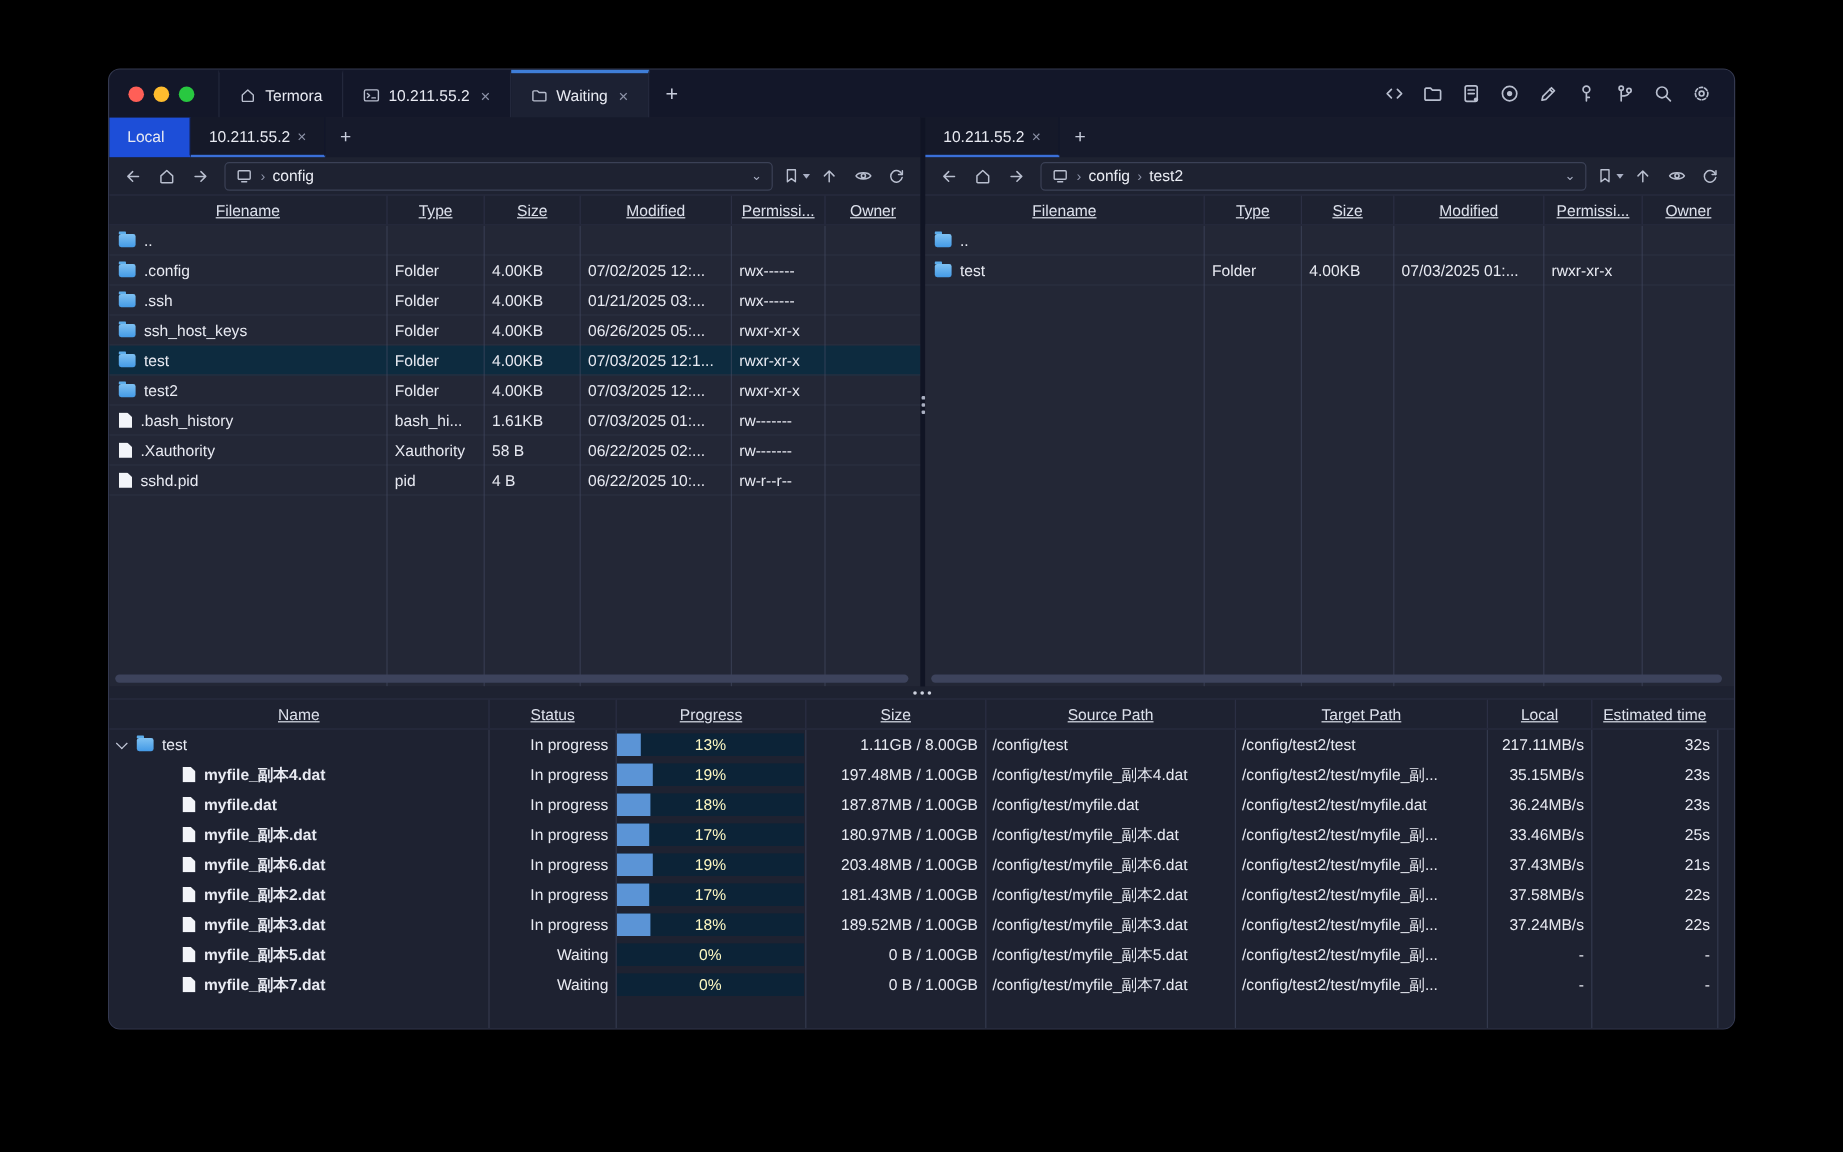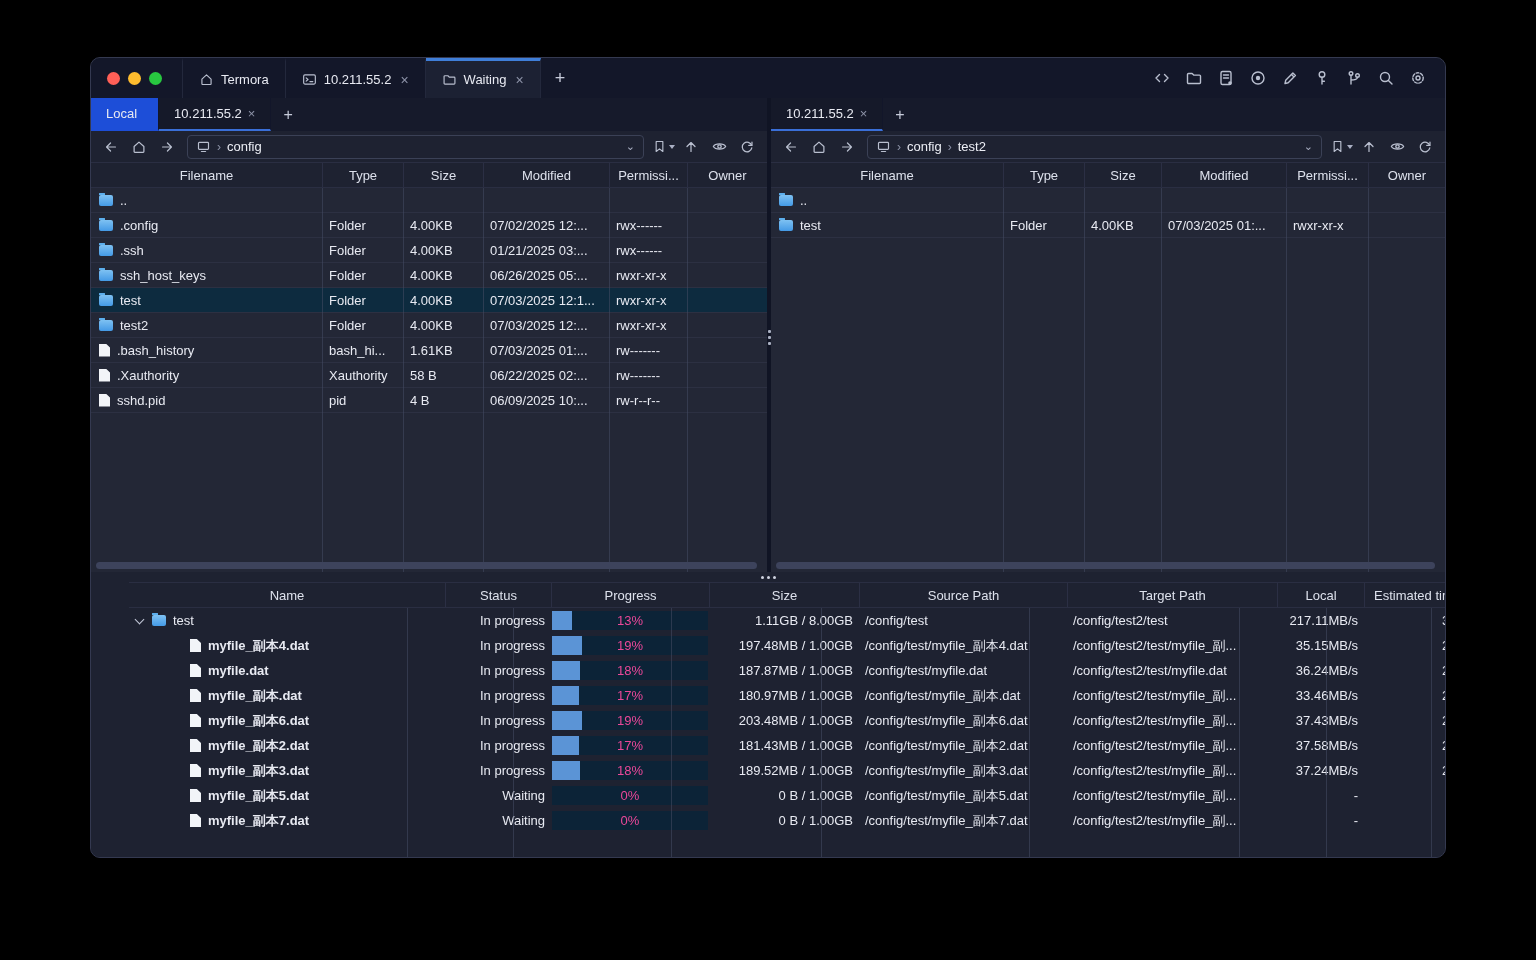--- a/index.html
+++ b/index.html
@@ -46,21 +46,21 @@
   .pathbox .sep { color:#8d93a8; font-size:12px; }
   .pathbox .chev { margin-left:auto; color:#aab0c4; font-size:11px; }
   .seg { color:#eceef5; }
   .bmgroup { display:flex; align-items:center; gap:2px; }
   .caret { width:0; height:0; border-left:3.5px solid transparent; border-right:3.5px solid transparent; border-top:4px solid #aab0c4; }
 
   
   .thead { height:26px; display:grid; align-items:center; background:#1e2231;
            border-top:1px solid #2a2e42; border-bottom:1px solid #2a2e42; flex:0 0 auto; }
   .hcell { text-align:center; color:#dde1ec; font-size:13px; height:100%; line-height:25px;
-           border-left:1px solid #2b2f44; overflow:hidden; white-space:nowrap; }
+           border-left:1px solid #2b2f44; overflow:hidden; white-space:nowrap;text-decoration:underline; }
   .hcell:first-child { border-left:none; }
   .tbody { flex:1; position:relative; background:#232736; overflow:hidden; }
   .frow { display:grid; height:25px; align-items:center; border-bottom:1px solid #2c3042; position:relative; z-index:2; }
   .frow.selected { background:#0d2b3f; }
   .lgrid { grid-template-columns:231px 81px 80px 126px 78px 1fr; }
   .rgrid { grid-template-columns:232px 81px 77px 125px 82px 1fr; }
   .fcell { padding:0 7px; white-space:nowrap; overflow:hidden; }
   .namecell { display:flex; align-items:center; gap:7px; padding-left:8px; }
   .ric { flex:0 0 auto; }
   .ric.folder { width:14px; height:11px; border-radius:2px; position:relative;
@@ -73,35 +73,35 @@
   .hscroll { position:absolute; left:5px; right:10px; bottom:3px; height:7px; border-radius:4px;
      background:#3d435c; z-index:4; }
 
   
   .hdivider { height:10px; background:#1e2231; border-top:1px solid #10142 4; display:flex;
      align-items:center; justify-content:center; gap:3px; flex:0 0 auto; }
   .hdivider i { width:3px; height:3px; background:#cfd3e0; border-radius:50%; display:block; }
 
   
   .transfer { flex:1; display:flex; flex-direction:column; background:#1e2231; }
-  .tgrid { grid-template-columns:316px 106px 158px 150px 208px 210px 87px 105px 1fr;margin-left:38px; }
+  .tgrid { grid-template-columns:316px 106px 158px 150px 208px 210px 87px 105px 1fr; }
   .tbody2 { flex:1; position:relative; overflow:hidden; }
   .trow { display:grid; height:25px; align-items:center; position:relative; z-index:2; }
   .tcell { white-space:nowrap; overflow:hidden; padding:0 6px; }
   .c-center { text-align:right; }
   .tname { display:flex; align-items:center; gap:7px; padding-left:6px; }
   .trow.child .tname { padding-left:44px;font-weight:bold; }
   .twisty { width:10px; height:10px; flex:0 0 auto; visibility:hidden; position:relative; }
   .trow.parent .twisty { visibility:visible; }
   .twisty::before { content:""; position:absolute; left:1px; top:0; width:6px; height:6px;
      border-right:1.5px solid #c3c8d8; border-bottom:1.5px solid #c3c8d8; transform:rotate(45deg); }
   .pbar { height:19px; margin:0 1px; background:#0c2337; position:relative; overflow:hidden; }
   .pfill { position:absolute; left:0; top:0; bottom:0; background:#5b94d6; }
   .plabel { position:absolute; inset:0; display:flex; align-items:center; justify-content:center;
-     color:#ec4899; font-size:13px; z-index:2; }
+     color:#fef9c3; font-size:13px; z-index:2; }
 </style>
 </head>
 <body>
 
 <div class="window">
 
   <div class="titlebar">
     <div class="traffic">
       <span class="light red"></span>
       <span class="light yellow"></span>
@@ -371,21 +371,21 @@
             <div class="fcell"></div>
           </div>
 
           <div class="frow lgrid">
             <div class="fcell namecell">
               <span class="ric file"></span>
               <span>sshd.pid</span>
             </div>
             <div class="fcell">pid</div>
             <div class="fcell">4 B</div>
-            <div class="fcell">06/09/2025 10:...</div>
+            <div class="fcell">06/22/2025 10:...</div>
             <div class="fcell">rw-r--r--</div>
             <div class="fcell"></div>
           </div>
 
         <div class="colrule" style="left:231px"></div>
         <div class="colrule" style="left:312px"></div>
         <div class="colrule" style="left:392px"></div>
         <div class="colrule" style="left:518px"></div>
         <div class="colrule" style="left:596px"></div>
         <div class="hscroll"></div>

